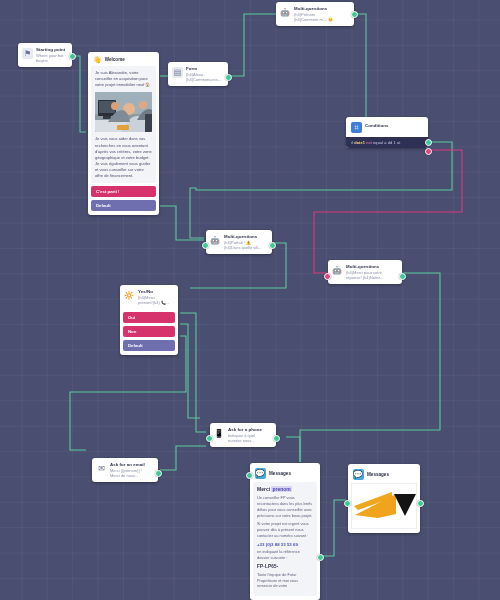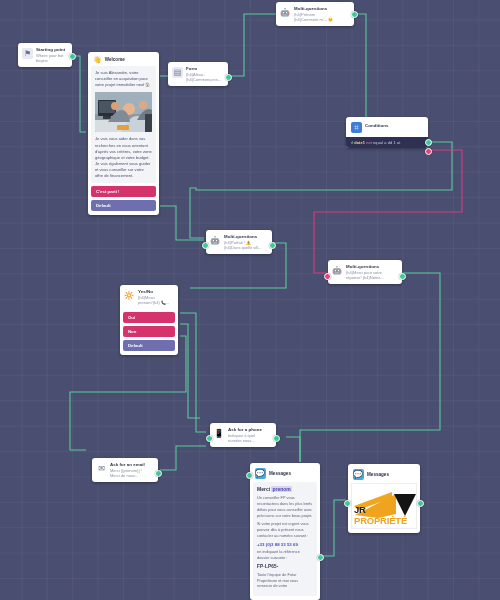--- a/index.html
+++ b/index.html
@@ -339,21 +339,18 @@
       <span style="font-size:4.6px; font-weight:bold; color:#2d3047;">Messages</span>
     </div>
     <div class="logo-box">
       <svg width="66" height="46" viewBox="0 0 66 46" xmlns="http://www.w3.org/2000/svg">
         <rect width="66" height="46" fill="#ffffff"></rect>
         <path d="M2,22 L40,8 L40,14 L6,26 Z" fill="#efa81e"></path>
         <path d="M3,31 L44,10 L44,30 L26,34 Z" fill="#f0a31c"></path>
         <path d="M42,10 L64,10 L53,32 Z" fill="#141414"></path>
         <path d="M44,12 L61,12 L52,29 Z" fill="#141414"></path>
       </svg>
-      <div class="logo-txt">
-        <span class="jr">JR</span><span class="pr"> PROPRIÉTÉ</span>
-      </div>
     </div>
     <div class="port l" style="top:36px;"></div>
     <div class="port r" style="top:36px;"></div>
   </div>
 
 </div>
 
 </body></html>

